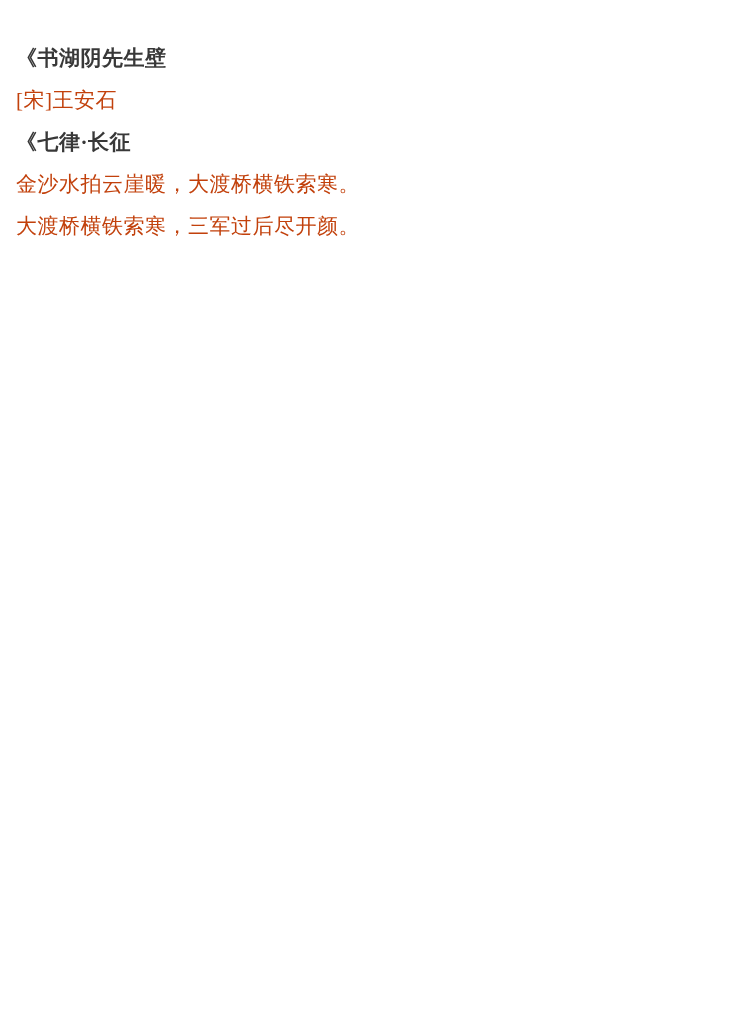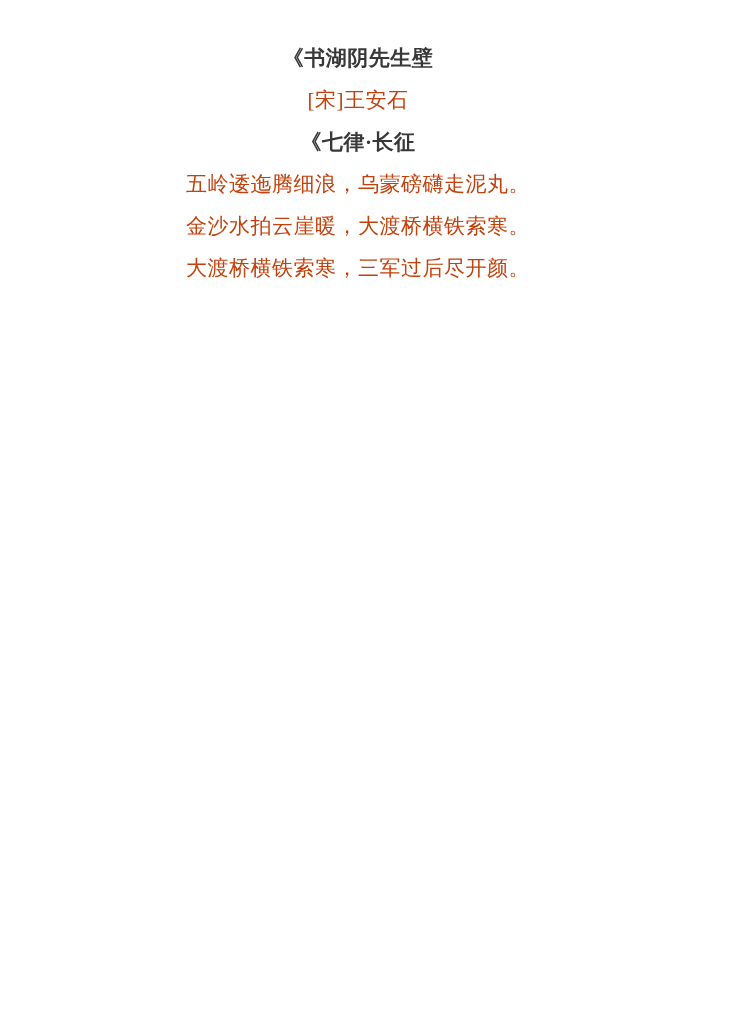--- a/index.html
+++ b/index.html
@@ -13,21 +13,21 @@
     overflow: hidden;
     font-family: "Liberation Serif", "DejaVu Serif", serif;
   }
   .page {
     box-sizing: border-box;
     width: 700px;
     height: 1034px;
     background: #ffffff;
     padding-top: 37px;
     padding-left: 16px; 
-    text-align: center;
+    text-align: left;
   }
   .poem-title,
   .poem-author,
   .poem-line {
     display: block;
     height: 42px;
     line-height: 42px;
     font-size: 21px;
     color: #c2410c;
     letter-spacing: 0.5px;
@@ -41,17 +41,16 @@
 </style>
 </head>
 <body>
 
 <div class="page">
 
   <h1 class="poem-title">《书湖阴先生壁</h1>
   <div class="poem-author">[宋]王安石</div>
 
   <h1 class="poem-title">《七律·长征</h1>
-  <div class="poem-line">五岭逶迤腾细浪，乌蒙磅礴走泥丸。</div>
   <div class="poem-line">金沙水拍云崖暖，大渡桥横铁索寒。</div>
   <div class="poem-line">大渡桥横铁索寒，三军过后尽开颜。</div>
 
 </div>
 
 </body></html>

